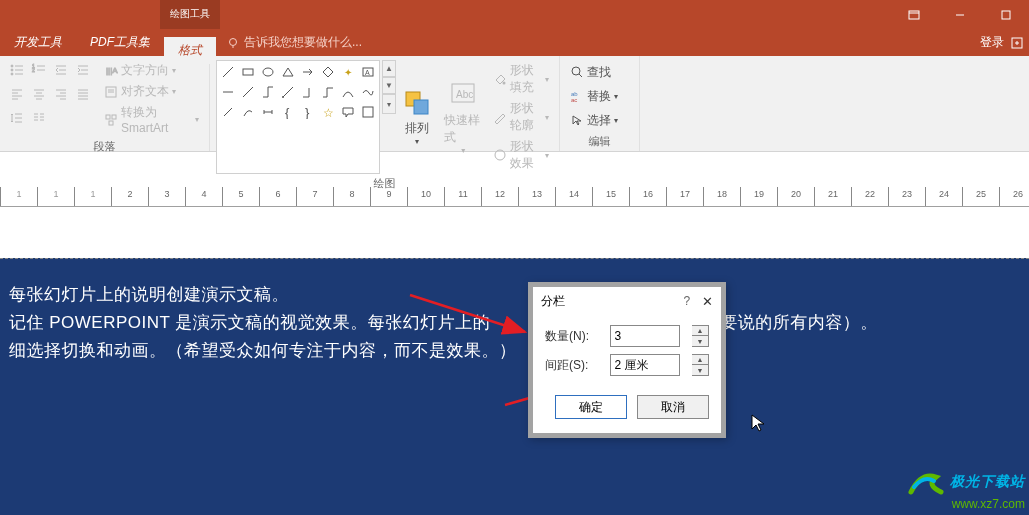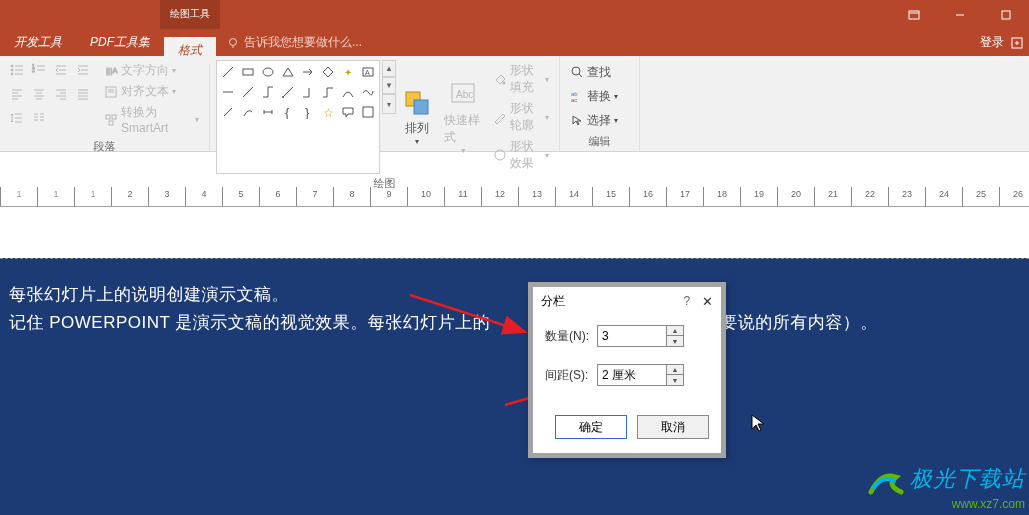--- a/index.html
+++ b/index.html
@@ -55,40 +55,40 @@
 .slide { position: absolute; top: 48px; left: 0; right: 0; height: 290px; background: #1C3A74; border: 1px dashed #888; }
 .slide-text { position: absolute; left: 18px; right: 18px; top: 22px; color: #fff; font-size: 17px; line-height: 28px; letter-spacing: 0.5px; }
 
 
 .dialog { position: absolute; left: 528px; top: 282px; width: 198px; background: #fff; border: 5px solid #a3a3a3; box-shadow: 2px 2px 8px rgba(0,0,0,0.25); }
 .dialog-title { height: 28px; display: flex; align-items: center; padding: 0 8px; font-size: 12px; position: relative; }
 .dialog-title .dt-text { flex: 1; }
 .dialog-title .dt-help { margin-right: 12px; color: #666; }
 .dialog-title .dt-close { font-size: 13px; color: #333; }
 .dialog-body { padding: 10px 12px 4px 12px; }
-.dlg-row { display: flex; align-items: center; margin-bottom: 17px; font-size: 12px; }
+.dlg-row { display: flex; align-items: center; margin-bottom: 7px; font-size: 12px; justify-content: space-between; }
 .dlg-label { width: 52px; color: #333; }
 .dlg-input { flex: 1; height: 22px; border: 1px solid #888; padding: 0 4px; font-size: 12px; background: #fff; }
 .dlg-input.val { width: 70px; flex: none; }
 .dlg-spin { display: flex; flex-direction: column; border: 1px solid #888; border-left: none; }
 .dlg-spin div { width: 16px; height: 10px; display: flex; align-items: center; justify-content: center; background: #F0F0F0; font-size: 7px; color: #555; }
 .dlg-spin div:first-child { border-bottom: 1px solid #888; }
 .dialog-buttons { display: flex; justify-content: flex-end; gap: 10px; padding: 8px 12px 14px 12px; }
 .dlg-btn { width: 72px; height: 24px; font-size: 12px; border: 1px solid #888; background: #F0F0F0; }
 .dlg-btn.primary { background: #fff; border: 1.5px solid #2E6FBF; }
 
 
 .arrow { position: absolute; pointer-events: none; }
 
 
 .cursor { position: absolute; left: 751px; top: 414px; }
 
 
 .watermark { position: absolute; right: 4px; bottom: 4px; text-align: right; }
-.watermark .wm-top { color: #00B4E6; font-size: 22px; font-style: italic; font-weight: normal; letter-spacing: 1px; }
+.watermark .wm-top { color: #00B4E6; font-size: 14px; font-style: italic; font-weight: bold; letter-spacing: 1px; }
 .watermark .wm-bot { color: #5FB800; font-size: 12px; }
 .wm-icon { display: inline-block; width: 40px; height: 30px; vertical-align: middle;}
 </style>
 </head>
 <body>
 
 <div class="titlebar">
   <div class="tb-tool-tab">
     <span>绘图工具</span>
   </div>
@@ -500,20 +500,21 @@
       <div class="ruler-major" style="">25</div>
       <div class="ruler-major" style="">26</div>
     </div>
 </div>
 
 <div class="slide-wrap">
   <div class="slide">
     <div class="slide-text">
       <div>每张幻灯片上的说明创建演示文稿。</div>
       <div><span>记住 POWERPOINT 是演示文稿的视觉效果。每张幻灯片上的</span><span style="display:inline-block;width:195px;"></span><span>是你要说的所有内容）。</span></div>
+      <div>细选择切换和动画。（希望受众如何专注于内容，而不是效果。）</div>
     </div>
 
   </div>
 </div>
 
 <svg class="arrow" style="left:405px; top:290px;" width="130" height="50">
   <defs>
       <marker id="ah1" markerWidth="10" markerHeight="8" refX="9" refY="4" orient="auto">
         <polygon points="0 0, 10 4, 0 8" fill="#E31E24"></polygon>
       </marker>

